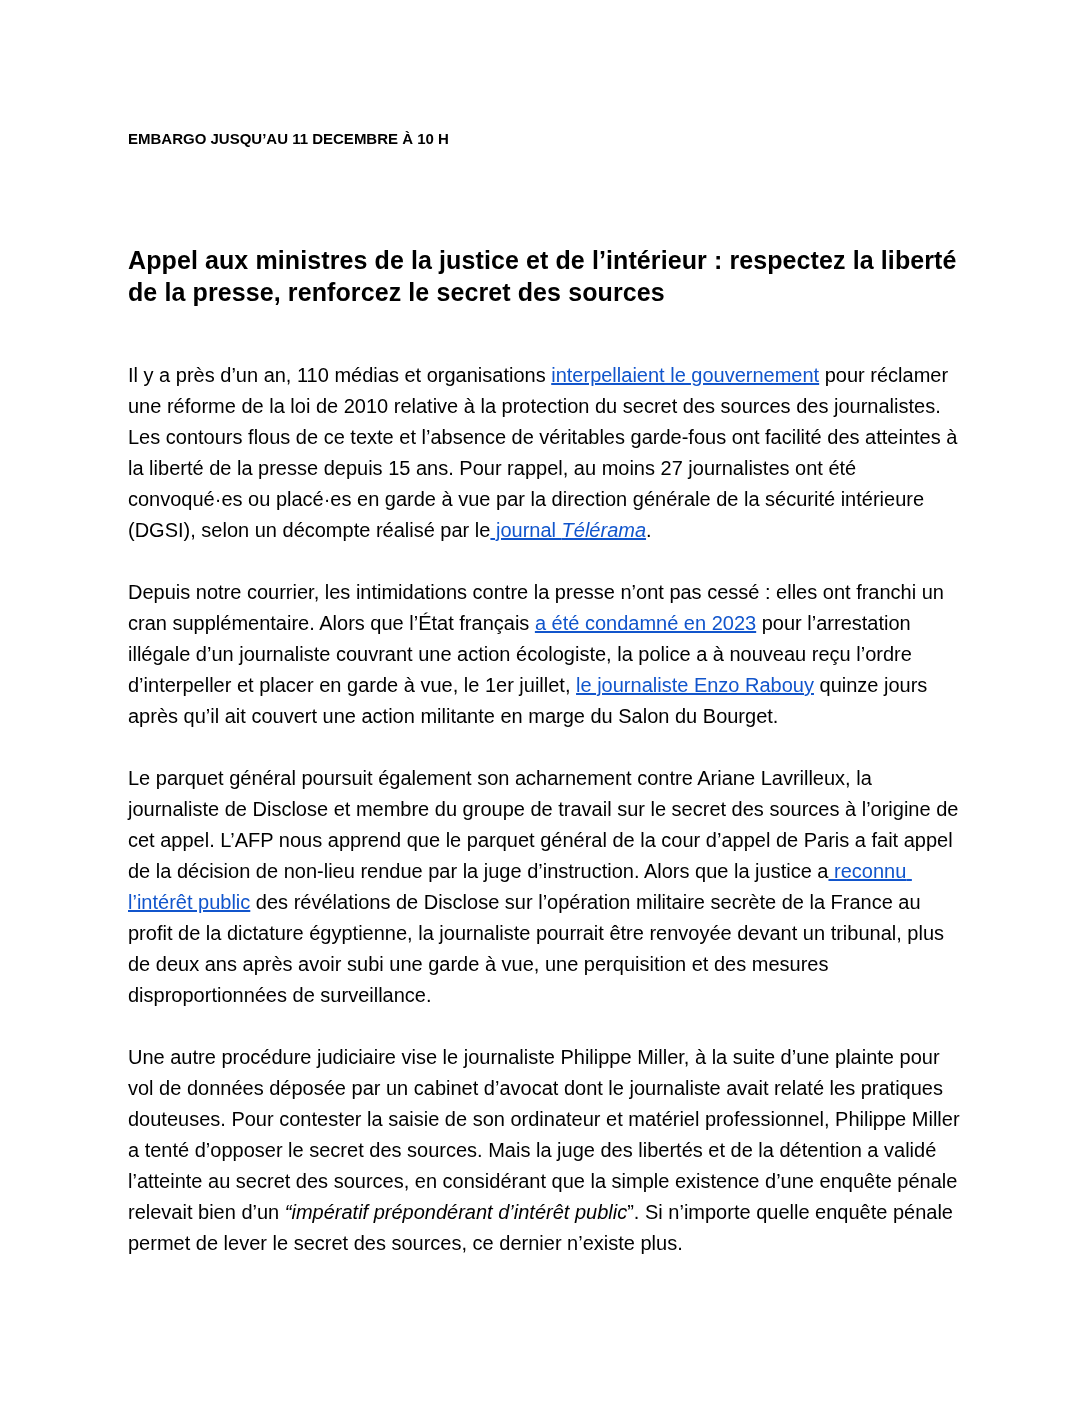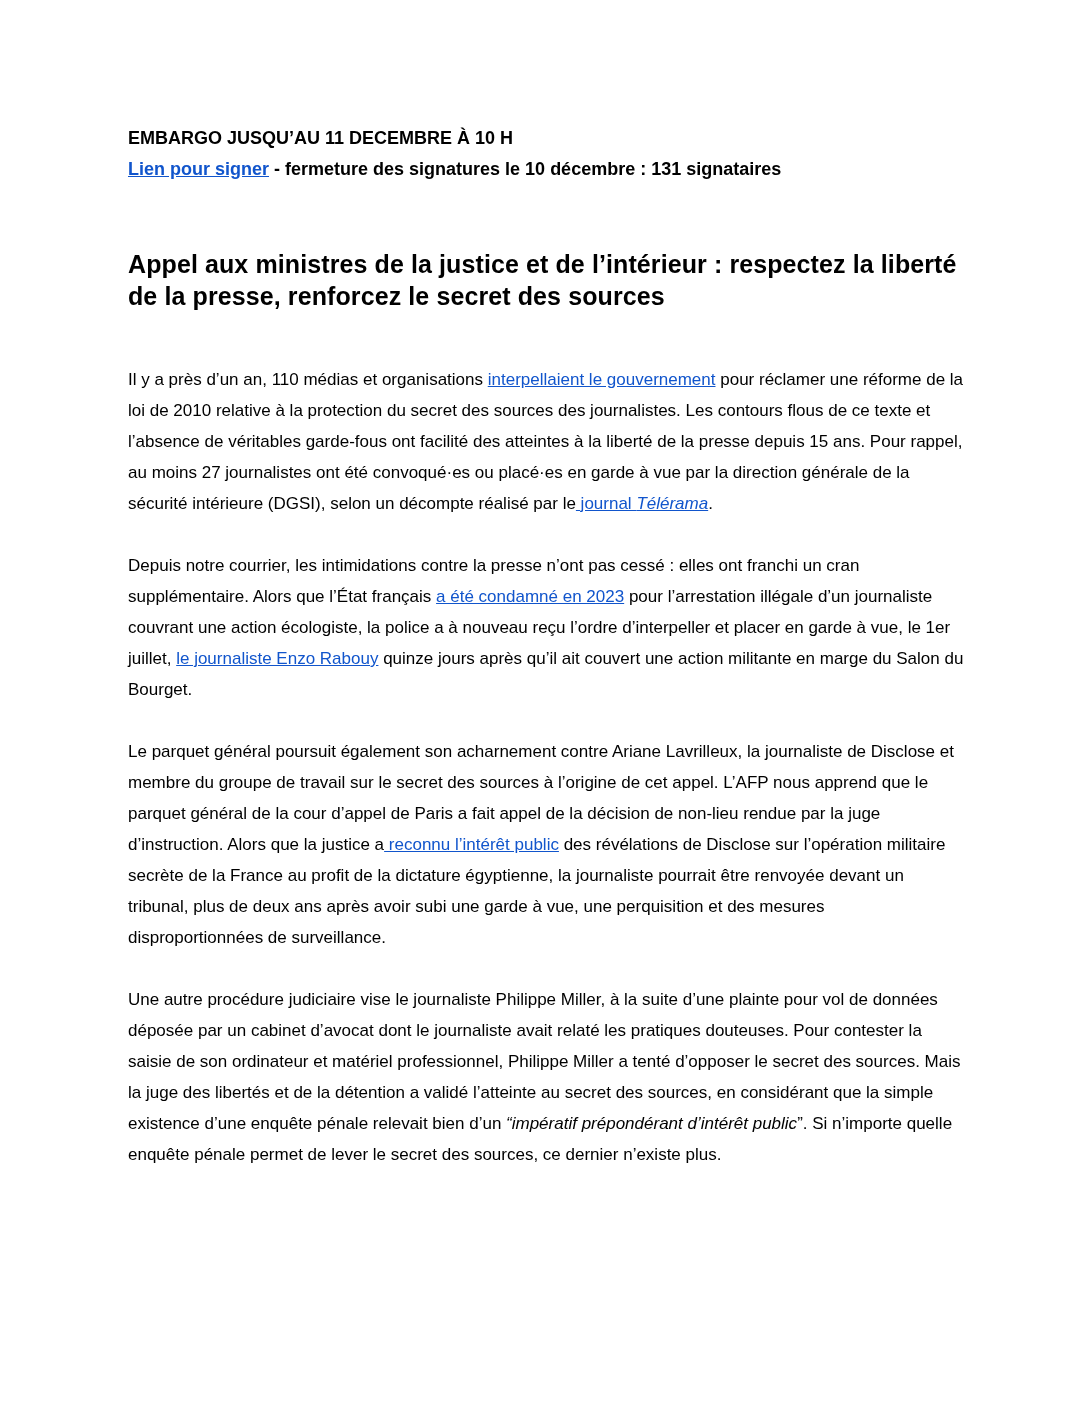--- a/index.html
+++ b/index.html
@@ -12,56 +12,55 @@
     width: 1088px;
     height: 1408px;
     box-sizing: border-box;
     background: #ffffff;
     padding: 123px 124px 0 128px;
     font-family: "Liberation Sans", sans-serif;
     color: #000000;
     overflow: hidden;
   }
   .header-block {
-    font-size: 18px;
+    font-size: 15px;
     font-weight: 700;
     line-height: 31px;
   }
   .header-line { white-space: pre-wrap; }
   a.doc-link {
     color: var(--link-color, #1155cc);
     text-decoration: underline;
     cursor: pointer;
   }
   .doc-title {
     font-size: 25px;
     font-weight: 700;
     line-height: 32px;
-    margin: 63px 0 0 0;
+    margin: 90px 0 0 0;
     letter-spacing: 0.1px;
   }
   .doc-body p {
-    font-size: 17px;
+    font-size: 20px;
     line-height: 31px;
     margin: 31px 0 0 0;
     white-space: pre-wrap;
   }
   .doc-body p.first {
     margin-top: 52px;
   }
   .italic { font-style: italic; }
 </style>
 </head>
 <body>
 
 <div class="page">
 
   <div class="header-block">
     <div class="header-line">EMBARGO JUSQU’AU 11 DECEMBRE À 10 H</div>
-    <div class="header-line"><a class="doc-link">Lien pour signer</a><span> - fermeture des signatures le 10 décembre : 131 signataires</span></div>
   </div>
 
   <h1 class="doc-title">Appel aux ministres de la justice et de l’intérieur : respectez la liberté de la presse, renforcez le secret des sources</h1>
 
   <div class="doc-body" id="doc-body">
       <p class="first"><span>Il y a près d’un an, 110 médias et organisations </span><a class="doc-link">interpellaient le gouvernement</a><span> pour réclamer une réforme de la loi de 2010 relative à la protection du secret des sources des journalistes. Les contours flous de ce texte et l’absence de véritables garde-fous ont facilité des atteintes à la liberté de la presse depuis 15 ans. Pour rappel, au moins 27 journalistes ont été convoqué·es ou placé·es en garde à vue par la direction générale de la sécurité intérieure (DGSI), selon un décompte réalisé par le</span><a class="doc-link"> journal </a><a class="doc-link italic">Télérama</a><span>.</span></p>
       <p><span>Depuis notre courrier, les intimidations contre la presse n’ont pas cessé : elles ont franchi un cran supplémentaire. Alors que l’État français </span><a class="doc-link">a été condamné en 2023</a><span> pour l’arrestation illégale d’un journaliste couvrant une action écologiste, la police a à nouveau reçu l’ordre d’interpeller et placer en garde à vue, le 1er juillet, </span><a class="doc-link">le journaliste Enzo Rabouy</a><span> quinze jours après qu’il ait couvert une action militante en marge du Salon du Bourget.</span></p>
       <p><span>Le parquet général poursuit également son acharnement contre Ariane Lavrilleux, la journaliste de Disclose et membre du groupe de travail sur le secret des sources à l’origine de cet appel. L’AFP nous apprend que le parquet général de la cour d’appel de Paris a fait appel de la décision de non-lieu rendue par la juge d’instruction. Alors que la justice a</span><a class="doc-link"> reconnu l’intérêt public</a><span> des révélations de Disclose sur l’opération militaire secrète de la France au profit de la dictature égyptienne, la journaliste pourrait être renvoyée devant un tribunal, plus de deux ans après avoir subi une garde à vue, une perquisition et des mesures disproportionnées de surveillance.</span></p>
       <p><span>Une autre procédure judiciaire vise le journaliste Philippe Miller, à la suite d’une plainte pour vol de données déposée par un cabinet d’avocat dont le journaliste avait relaté les pratiques douteuses. Pour contester la saisie de son ordinateur et matériel professionnel, Philippe Miller a tenté d’opposer le secret des sources. Mais la juge des libertés et de la détention a validé l’atteinte au secret des sources, en considérant que la simple existence d’une enquête pénale relevait bien d’un </span><span class="italic">“impératif prépondérant d’intérêt public</span><span>”. Si n’importe quelle enquête pénale permet de lever le secret des sources, ce dernier n’existe plus.</span></p>
     </div>

